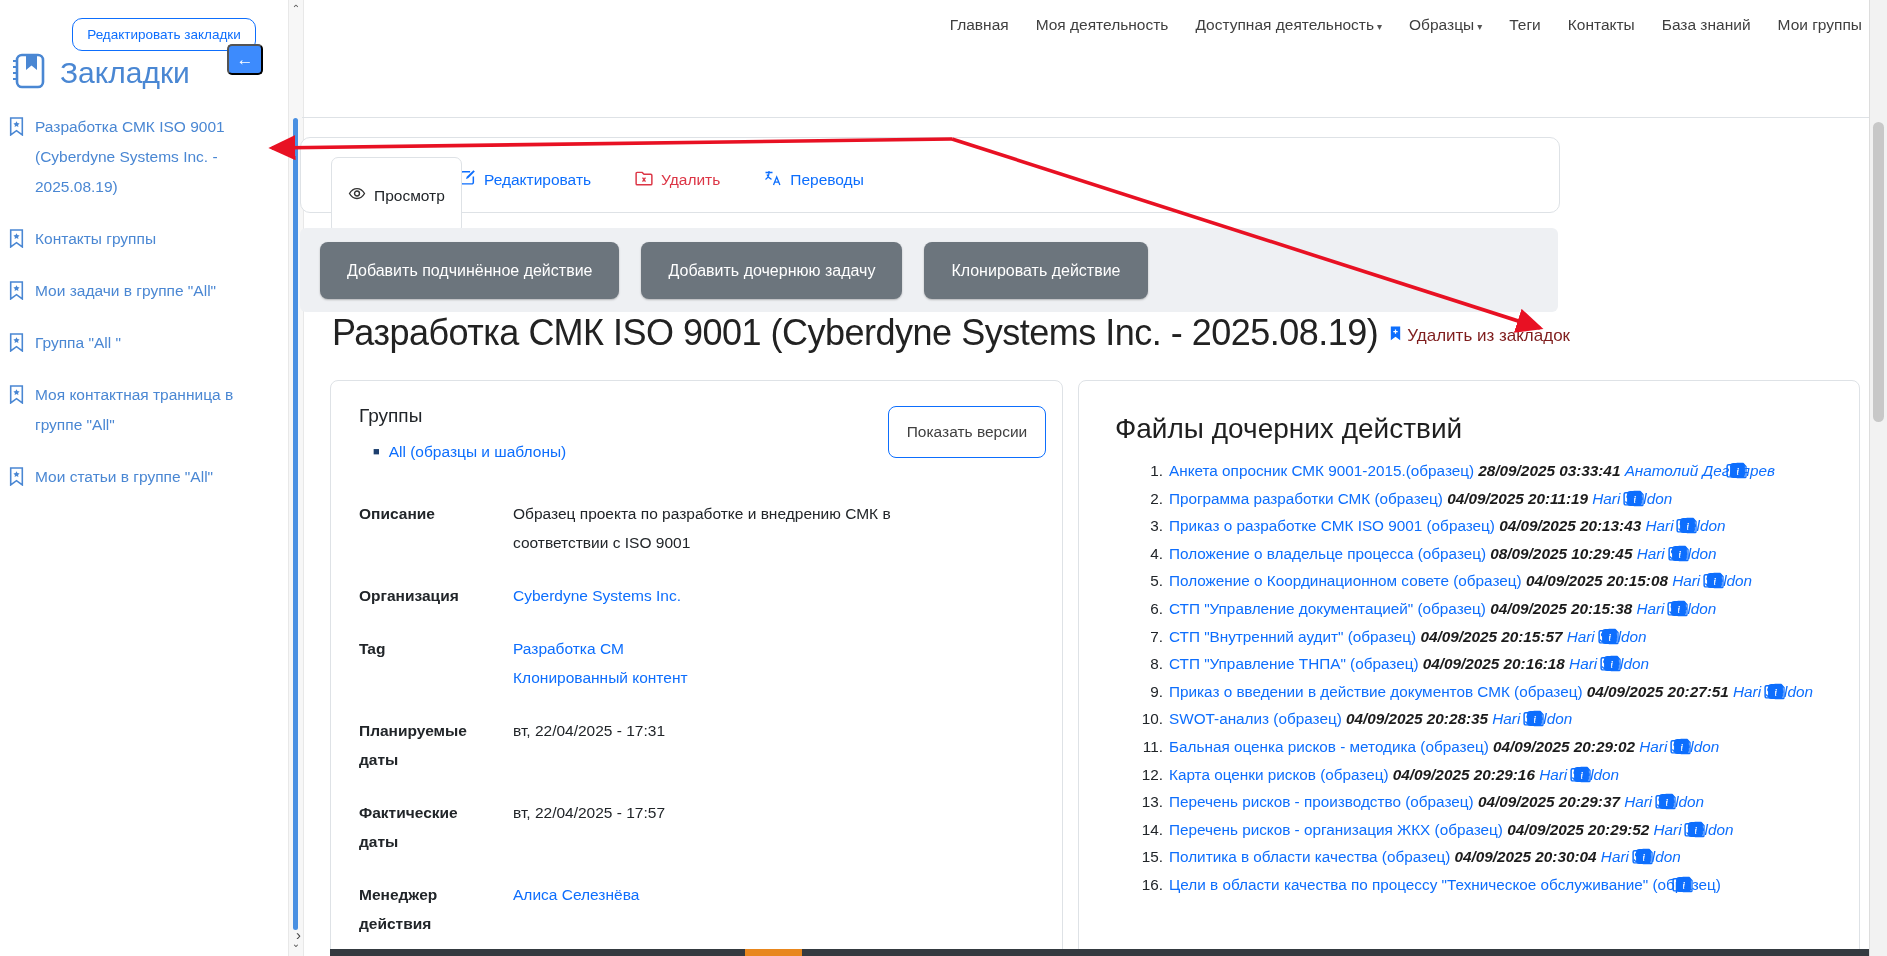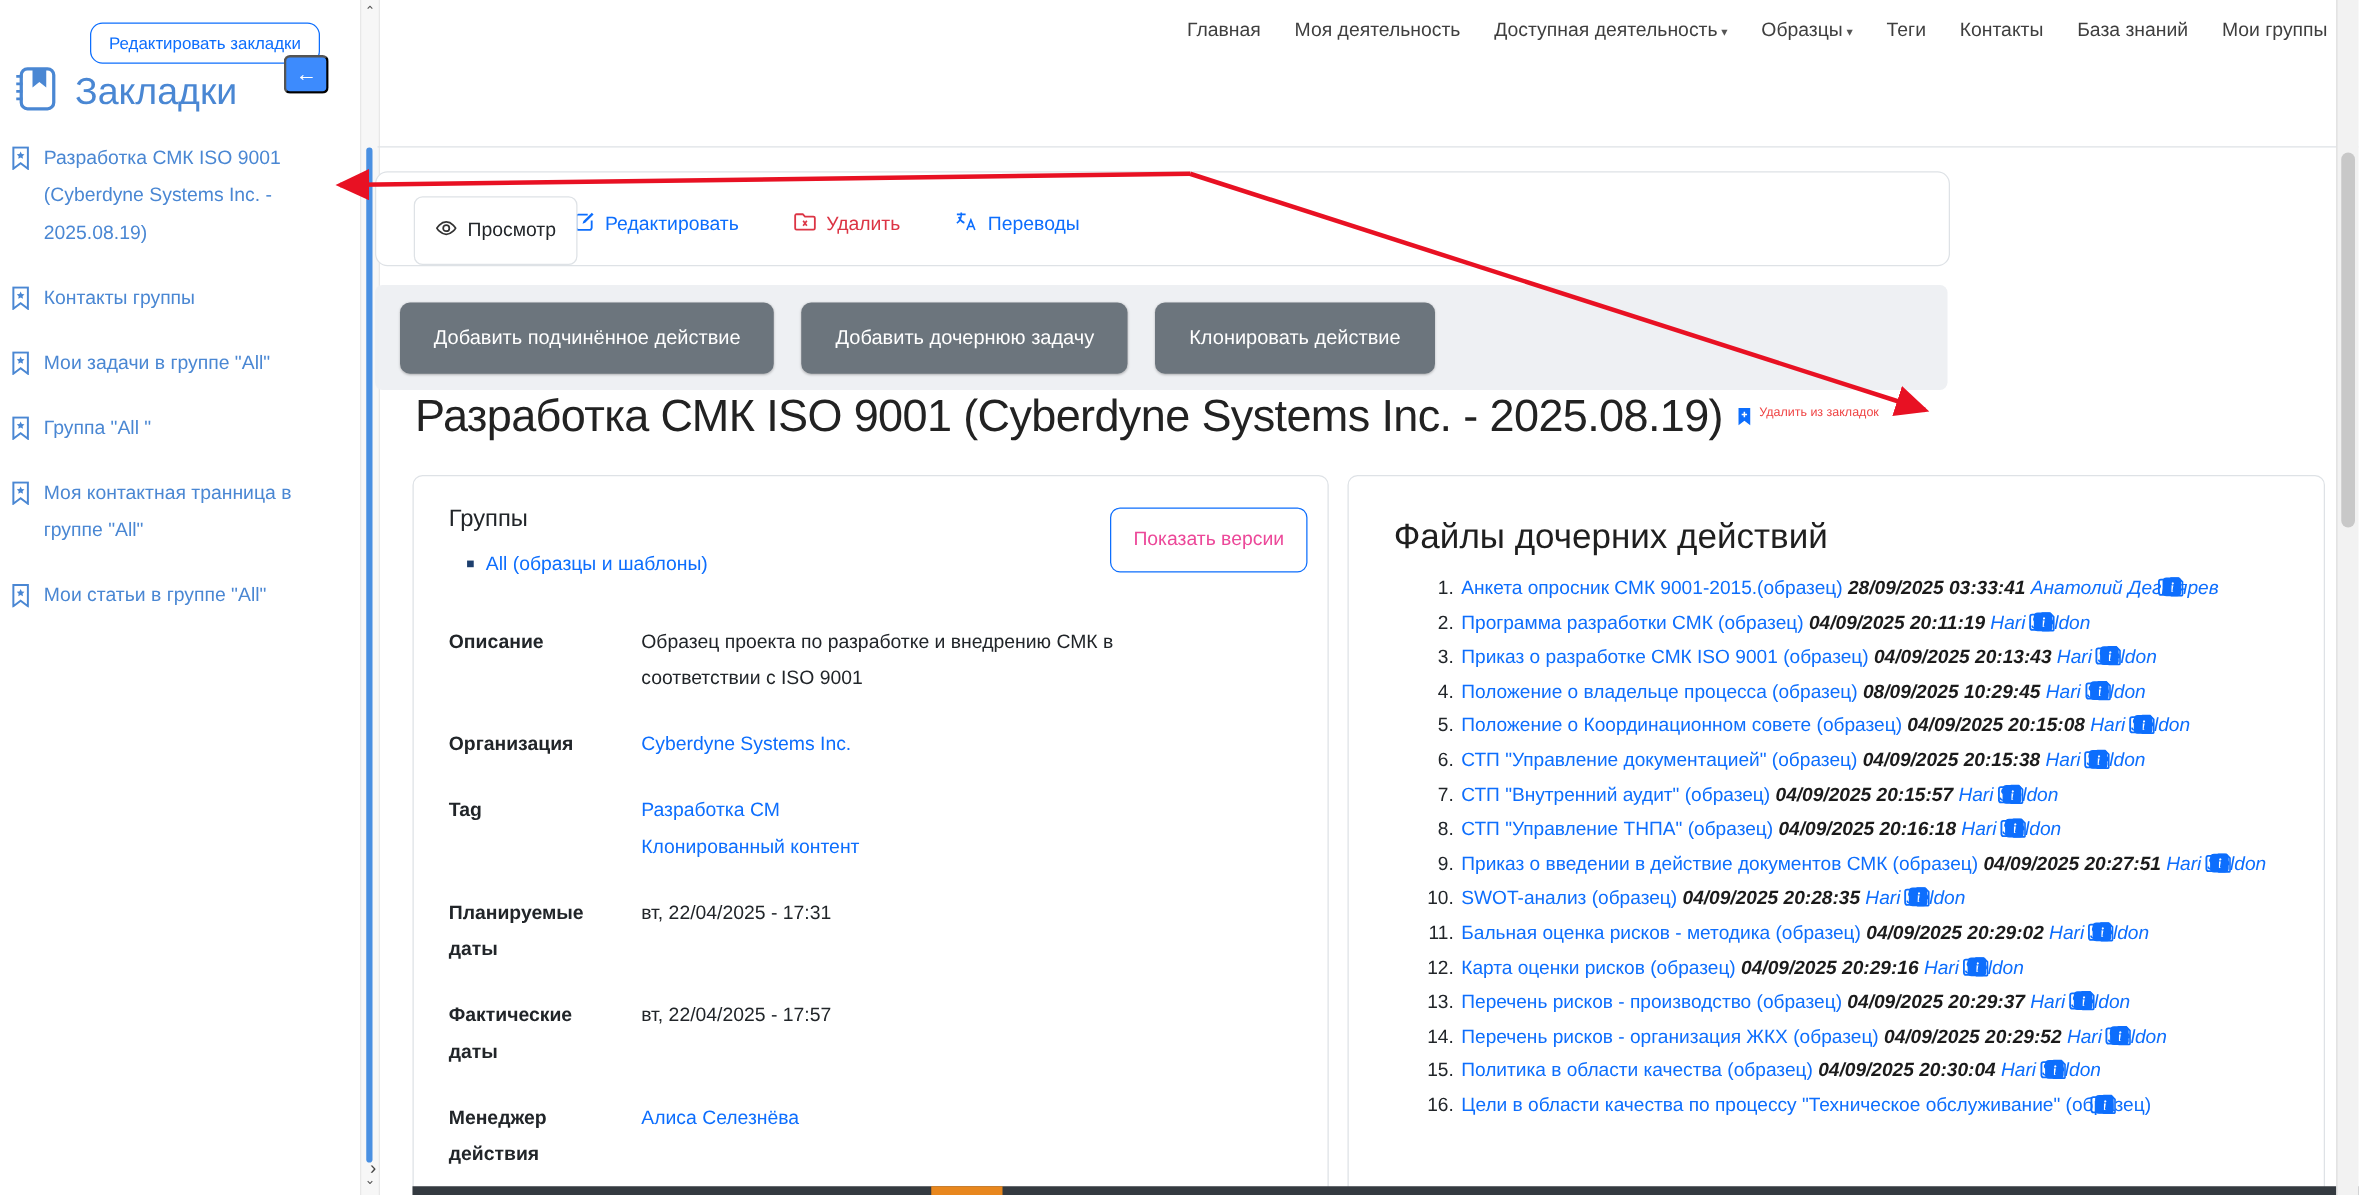--- a/index.html
+++ b/index.html
@@ -23,39 +23,39 @@
   
   #nav1{position:absolute;left:310px;top:16px;width:1552px;display:flex;justify-content:flex-end;gap:27px;font-size:15.5px;color:#3f3f3f;}
   #nav2{position:absolute;left:640px;top:58px;width:1222px;display:flex;justify-content:flex-end;align-items:center;gap:24px;font-size:15.5px;color:#3f3f3f;}
   .nav-link{color:#3f3f3f;white-space:nowrap;}
   .caret{font-size:10px;color:#555;margin-left:3px;}
   #search-input{width:148px;height:33px;border:1px solid #ccc;border-radius:3px;background:#fff;padding:0 8px;font-size:14px;}
   #search-btn{height:37px;background:#6c757d;border:none;border-radius:4px;color:#fff;font-size:15px;padding:0 15px;display:flex;align-items:center;gap:7px;}
   #divider{position:absolute;left:302px;top:117px;width:1585px;height:1px;background:#dee2e6;}
   
   #tabs-card{position:absolute;left:300px;top:137px;width:1258px;height:74px;background:#fff;border:1px solid #dee2e6;border-radius:10px;}
-  #tab-active{position:absolute;left:30px;top:19px;height:45px;padding:4px 16px;border:1px solid #dee2e6;border-radius:7px;background:#fff;display:flex;align-items:center;gap:8px;font-size:15.5px;color:#212529;}
+  #tab-active{position:absolute;left:30px;top:19px;height:45px;padding:15px 16px;border:1px solid #dee2e6;border-radius:7px;background:#fff;display:flex;align-items:center;gap:8px;font-size:15.5px;color:#212529;}
   #tab-links{position:absolute;left:138px;top:19px;height:45px;display:flex;align-items:center;gap:44px;padding-left:20px;}
   .tab-item{display:flex;align-items:center;gap:8px;font-size:15.5px;color:#0d6efd;}
   .tab-item.danger{color:#dc3545;}
   
   #actions-band{position:absolute;left:300px;top:228px;width:1258px;height:84px;background:#eef0f3;border-radius:6px;}
   #actions{position:absolute;left:20px;top:14px;display:flex;gap:22px;}
   .action-btn{background:#6c757d;color:#fff;border:none;border-radius:8px;font-size:16px;padding:12px 27px;height:57px;box-shadow:0 1px 2px rgba(0,0,0,.25);font-family:"Liberation Sans",sans-serif;}
   
   #title-row{position:absolute;left:332px;top:312px;width:1540px;display:flex;align-items:baseline;gap:10px;white-space:nowrap;}
   #page-title{font-size:36px;font-weight:300;color:#222;margin:0;letter-spacing:-.5px;}
-  #remove-bm{display:inline-flex;align-items:flex-start;gap:4px;color:#ef4444;font-size:10px;position:relative;top:-4px;}
+  #remove-bm{display:inline-flex;align-items:flex-end;gap:4px;color:#7f1d1d;font-size:17px;position:relative;top:-4px;}
   
   #left-card{position:absolute;left:330px;top:380px;width:733px;height:600px;border:1px solid #dee2e6;border-radius:8px;background:#fff;padding:24px 28px;box-sizing:border-box;overflow:hidden;}
   #groups-label{font-size:19px;color:#212529;}
   #group-item{margin-top:16px;padding-left:14px;font-size:15.5px;}
   #group-item .bullet{color:#1d3f6e;font-size:11px;margin-right:9px;vertical-align:2px;}
   #group-item a{color:#0d6efd;}
-  #versions-btn{position:absolute;right:16px;top:25px;width:158px;height:52px;background:#fff;border:1.5px solid #0d6efd;border-radius:8px;color:#ec4899;font-size:15.5px;display:flex;align-items:center;justify-content:center;}
+  #versions-btn{position:absolute;right:16px;top:25px;width:158px;height:52px;background:#fff;border:1.5px solid #0d6efd;border-radius:8px;color:#404040;font-size:15.5px;display:flex;align-items:center;justify-content:center;}
   #fields{margin-top:38px;}
   .field-row{display:flex;margin-bottom:24px;}
   .field-label{width:130px;flex:0 0 130px;font-weight:bold;font-size:15.5px;color:#212529;line-height:29px;margin-right:24px;}
   .field-value{width:440px;font-size:15.5px;color:#212529;line-height:29px;}
   .field-value a{color:#0d6efd;display:block;}
   
   #right-card{position:absolute;left:1078px;top:380px;width:782px;height:600px;border:1px solid #dee2e6;border-radius:8px;background:#fff;box-sizing:border-box;padding:16px 0 0 36px;overflow:hidden;}
   #files-heading{font-size:28px;color:#1f1f1f;margin:16px 0 14px 0;font-weight:400;}
   #file-list{list-style:none;margin:0;padding:0 0 0 54px;width:700px;}
   #file-list li{font-size:15.3px;line-height:24.6px;text-indent:-54px;color:#212529;}

